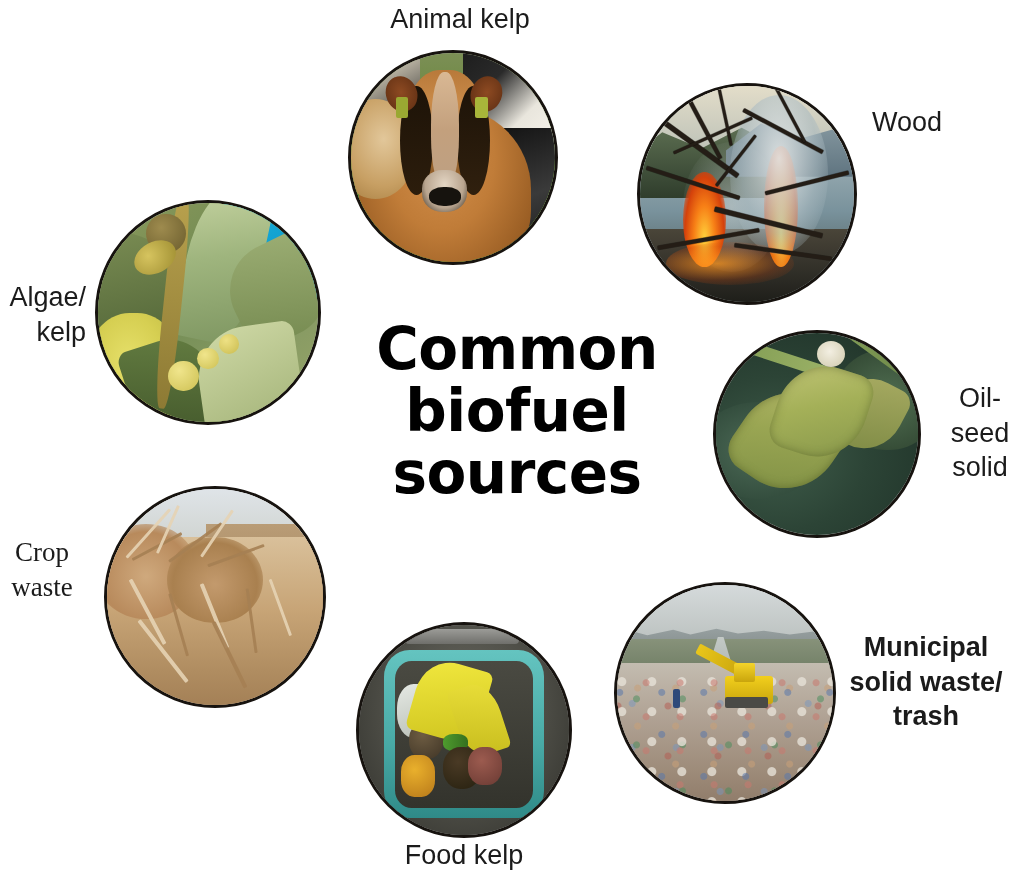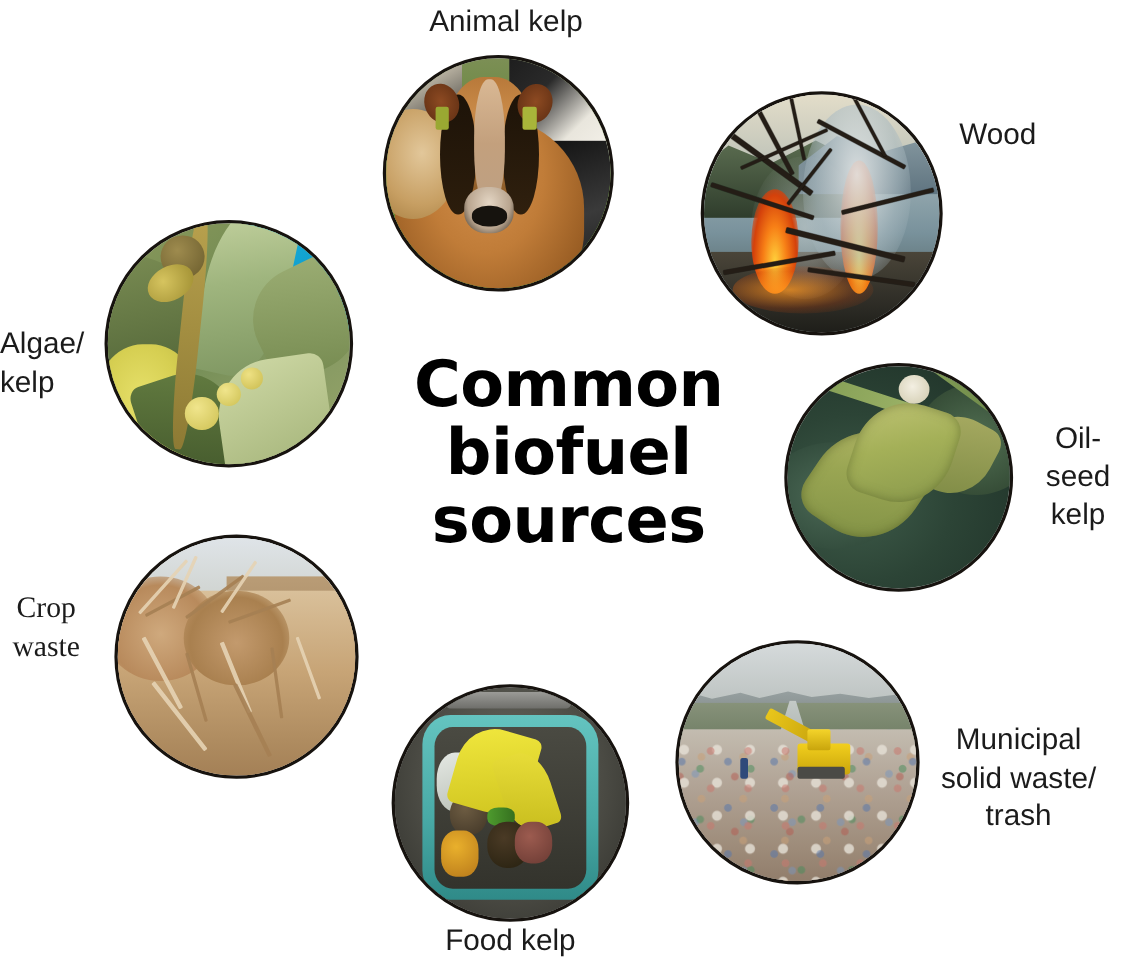--- a/index.html
+++ b/index.html
@@ -35,24 +35,24 @@
   .label {
     position: absolute;
     font-family: "Liberation Sans", sans-serif;
     font-size: 27px;
     line-height: 1.28;
     color: #1b1b1b;
     white-space: pre-line;
   }
   .lbl-animal   { left: 344px;  top: 2px;   width: 232px; text-align: center; }
   .lbl-wood     { left: 872px;  top: 105px; width: 140px; text-align: left; }
-  .lbl-algae    { left: 0px;    top: 295px; width: 86px;  }
+  .lbl-algae    { left: 0px;    top: 280px; width: 86px;  text-align: right; }
   .lbl-oilseed  { left: 936px;  top: 381px; width: 88px;  text-align: center; }
   .lbl-crop     { left: 0px;    top: 535px; width: 84px;  text-align: center; font-family: Liberation Serif, serif; }
-  .lbl-msw      { left: 838px;  top: 655px; width: 176px; text-align: center; }
+  .lbl-msw      { left: 838px;  top: 630px; width: 176px; text-align: center; font-weight: bold; }
   .lbl-food     { left: 360px;  top: 838px; width: 208px; text-align: center; }
 
   
   .circle {
     position: absolute;
     border-radius: 50%;
     border: 3px solid #17130f;
     box-sizing: border-box;
     overflow: hidden;
     background: #cfcfcf;
@@ -384,21 +384,21 @@
     <i class="sb-stem1"></i>
     <i class="sb-stem2"></i>
     <i class="sb-pod3"></i>
     <i class="sb-pod1"></i>
     <i class="sb-pod2"></i>
     <i class="sb-flower"></i>
   </div>
 </div>
 <div class="label lbl-oilseed">Oil-
 seed
-kelp</div>
+solid</div>
 
 <div class="circle" id="c-crop">
   <div class="art">
     <i class="cw-sky"></i>
     <i class="cw-farbg"></i>
     <i class="cw-mass"></i>
     <i class="cw-tuft1"></i>
     <i class="cw-tuft2"></i>
     <b class="straw" style="left:4%;  top:20%; width:30%; height:1.6%; transform:rotate(-48deg);"></b>
     <b class="straw d" style="left:10%; top:26%; width:26%; height:1.4%; transform:rotate(-28deg);"></b>

